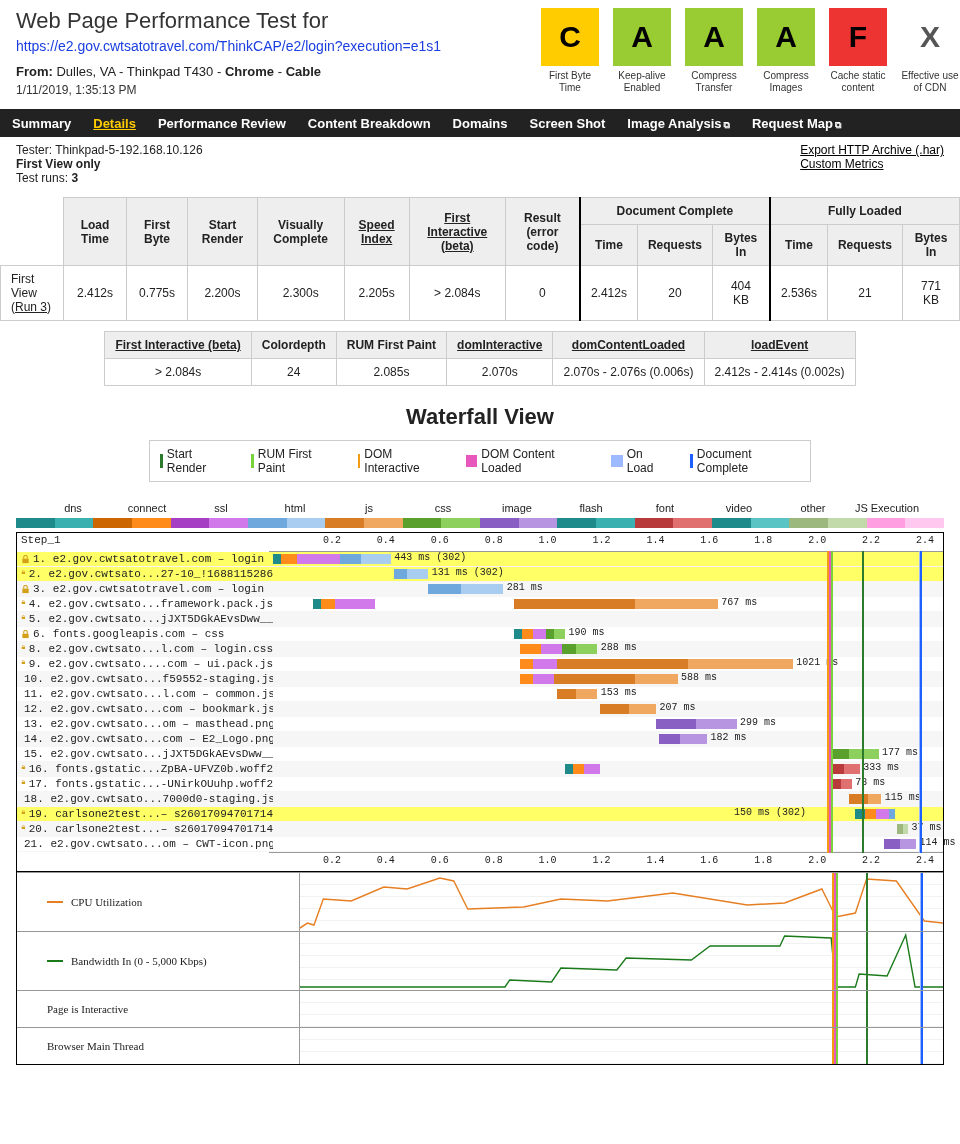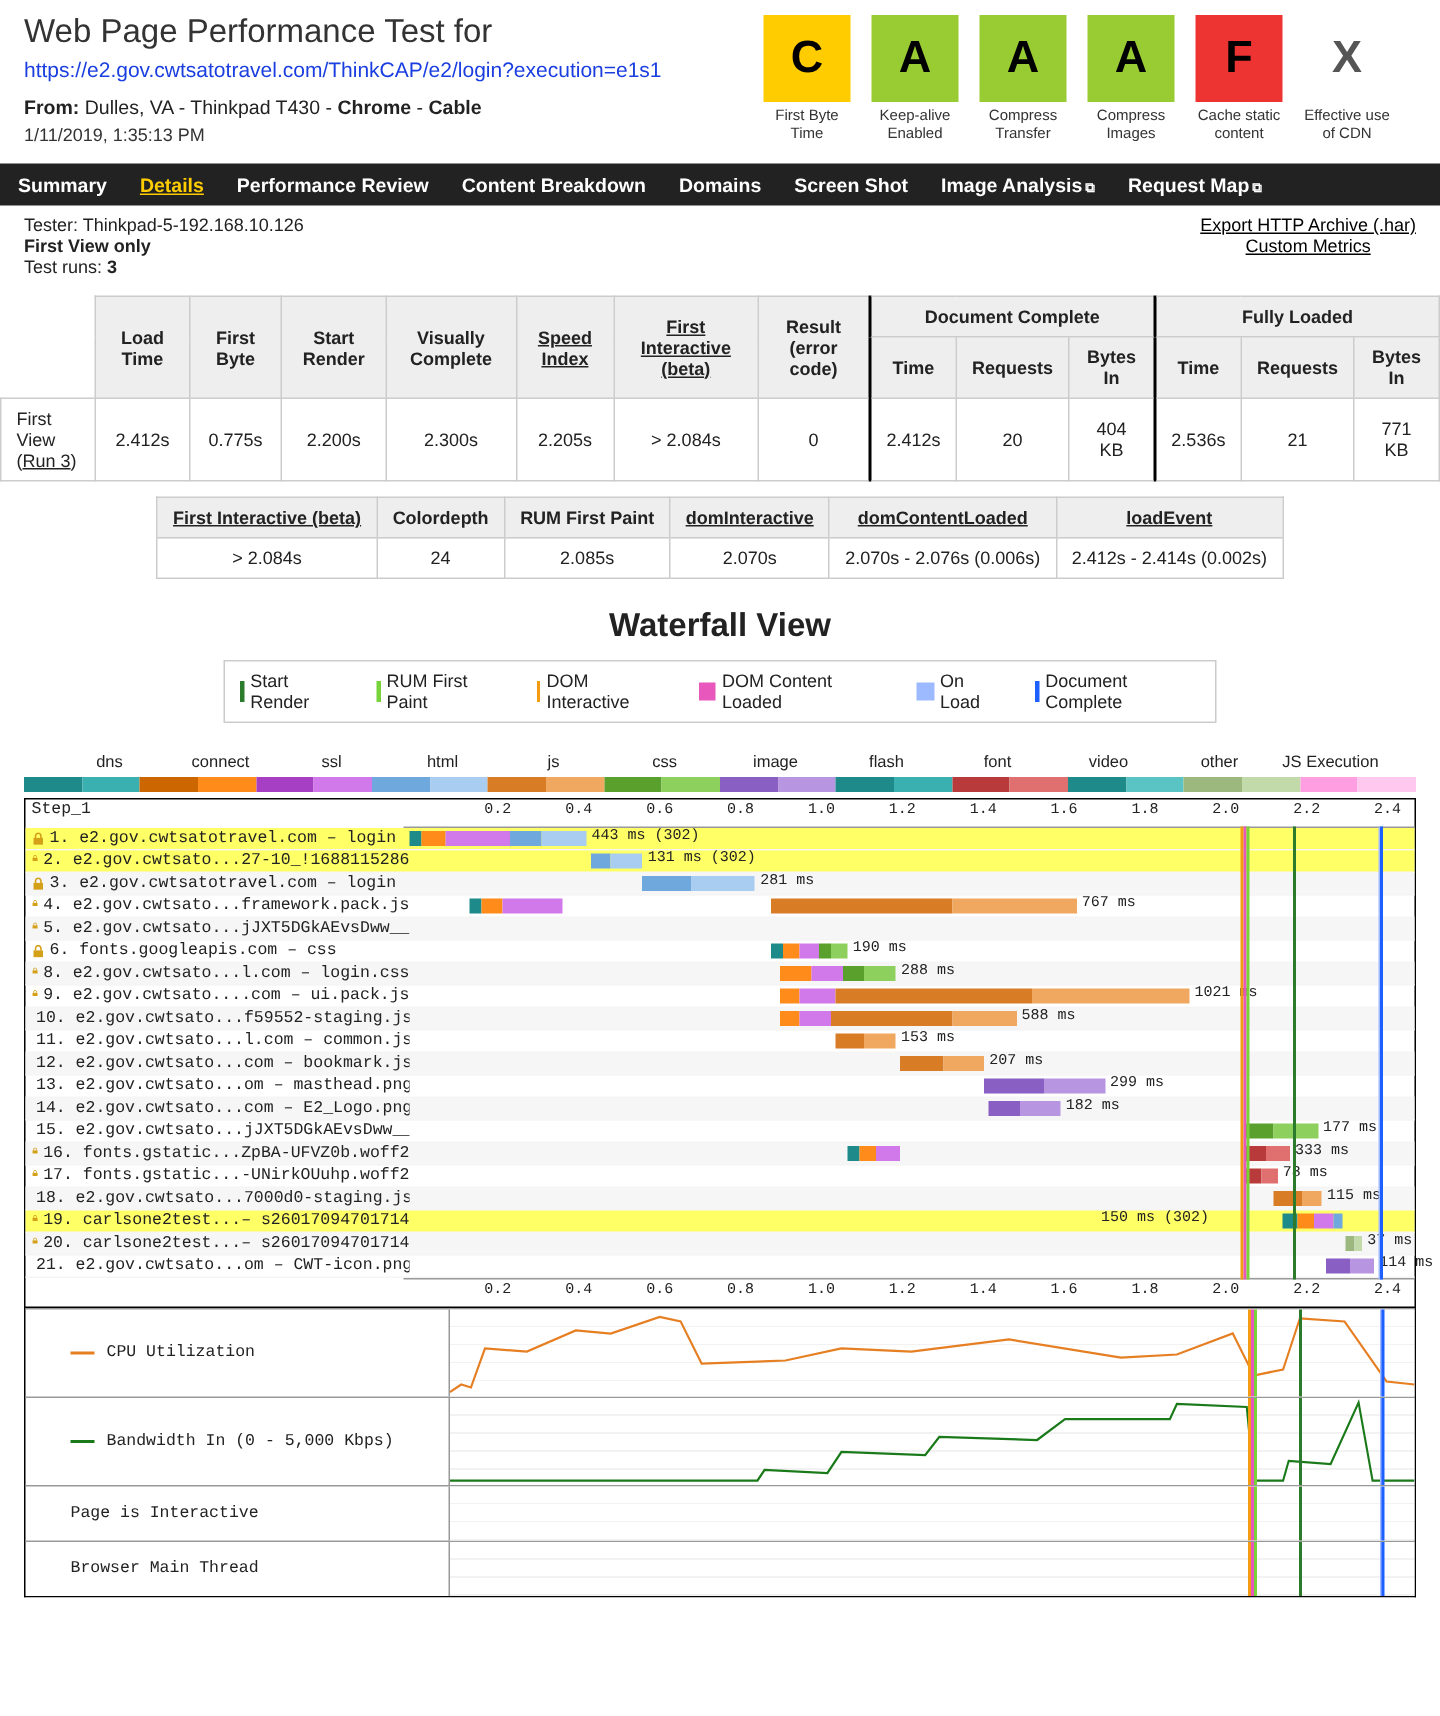--- a/index.html
+++ b/index.html
@@ -1,32 +1,32 @@
 <!DOCTYPE html>
 <html><head>
 <meta charset="utf-8">
 <style>
   html,body{margin:0;padding:0;font-family:Arial,Helvetica,sans-serif;font-size:13px;color:#222;background:#fff;width:960px}
-  .hdr{padding:8px 32px 12px 16px;display:flex;justify-content:space-between;align-items:center}
+  .hdr{padding:8px 0 12px 16px;display:flex;justify-content:space-between;align-items:flex-start}
   .hdr h1{font-size:22px;font-weight:400;margin:0 0 4px 0;color:#333}
   .url{color:#1a3ee0;font-size:14px}
   .meta{font-size:13px;margin-top:10px;color:#222}
   .meta .sep{color:#222}
   .ts{font-size:12px;color:#333;margin-top:4px}
   .grades{display:flex;gap:12px;margin-top:0}
   .grade{display:flex;flex-direction:column;align-items:center;width:60px}
   .grade-box{width:58px;height:58px;display:flex;align-items:center;justify-content:center;font-size:30px;font-weight:700;color:#000}
   .grade-label{font-size:10px;text-align:center;margin-top:4px;line-height:1.2;color:#333}
   .g-A{background:#9c3}.g-C{background:#fc0}.g-F{background:#e33}.g-X{background:#fff;border:0;color:#555}
   .tabs{background:#222;display:flex;padding:0 12px;gap:22px;height:28px;align-items:center}
   .tab{color:#fff;font-size:13px;font-weight:600;cursor:pointer}
   .tab.active{color:#fc0;text-decoration:underline}
   .ext-icon{font-size:9px;margin-left:2px}
   .sub{display:flex;justify-content:space-between;padding:6px 16px 2px 16px;font-size:12px}
-  .sub-right{text-align:center}
+  .sub-right{text-align:left}
   .sub-right div{text-decoration:underline;color:#000;cursor:pointer}
   .sub-left b{font-weight:700}
 
   table.metrics{border-collapse:collapse;margin:10px auto;font-size:12px}
   table.metrics th,table.metrics td{border:1px solid #ccc;padding:6px 10px;text-align:center}
   table.metrics th{background:#eee;font-weight:400}
   table.metrics .hdr-grp{border-left:2px solid #000}
   .ul{text-decoration:underline}
   
   h2.wf{text-align:center;font-size:22px;font-weight:700;margin:18px 0 10px}
@@ -56,21 +56,21 @@
   .vline{position:absolute;top:0;bottom:0;width:2px;z-index:5}
   .vl-green{background:#2c7a2c}
   .vl-orange{background:#f39c12}
   .vl-blue{background:#1e5fff}
   .vl-lime{background:#78d23a}
   .vl-pink{background:#e757bc}
   .vl-lblue{background:#9db9ff}
 
   .sub-chart{border:1px solid #000;margin:0 16px;border-top:0}
   .sc-row{display:flex;height:58px;border-top:1px solid #999}
-  .sc-label{width:252px;display:flex;align-items:center;padding-left:30px;font-size:11px;font-family:Liberation Mono, monospace;border-right:1px solid #999}
+  .sc-label{width:252px;display:flex;align-items:center;padding-left:30px;font-size:11px;font-family:Liberation Serif, serif;border-right:1px solid #999}
   .sc-plot{flex:1;position:relative;background:repeating-linear-gradient(to bottom,#fff 0,#fff 11px,#f2f2f2 11px,#f2f2f2 12px)}
   .sc-leg{width:16px;height:2px;margin-right:8px}
   svg.sparkline{position:absolute;inset:0;width:100%;height:100%}
 </style>
 </head>
 <body>
 
 <div class="hdr">
   <div>
     <h1>Web Page Performance Test for</h1>

